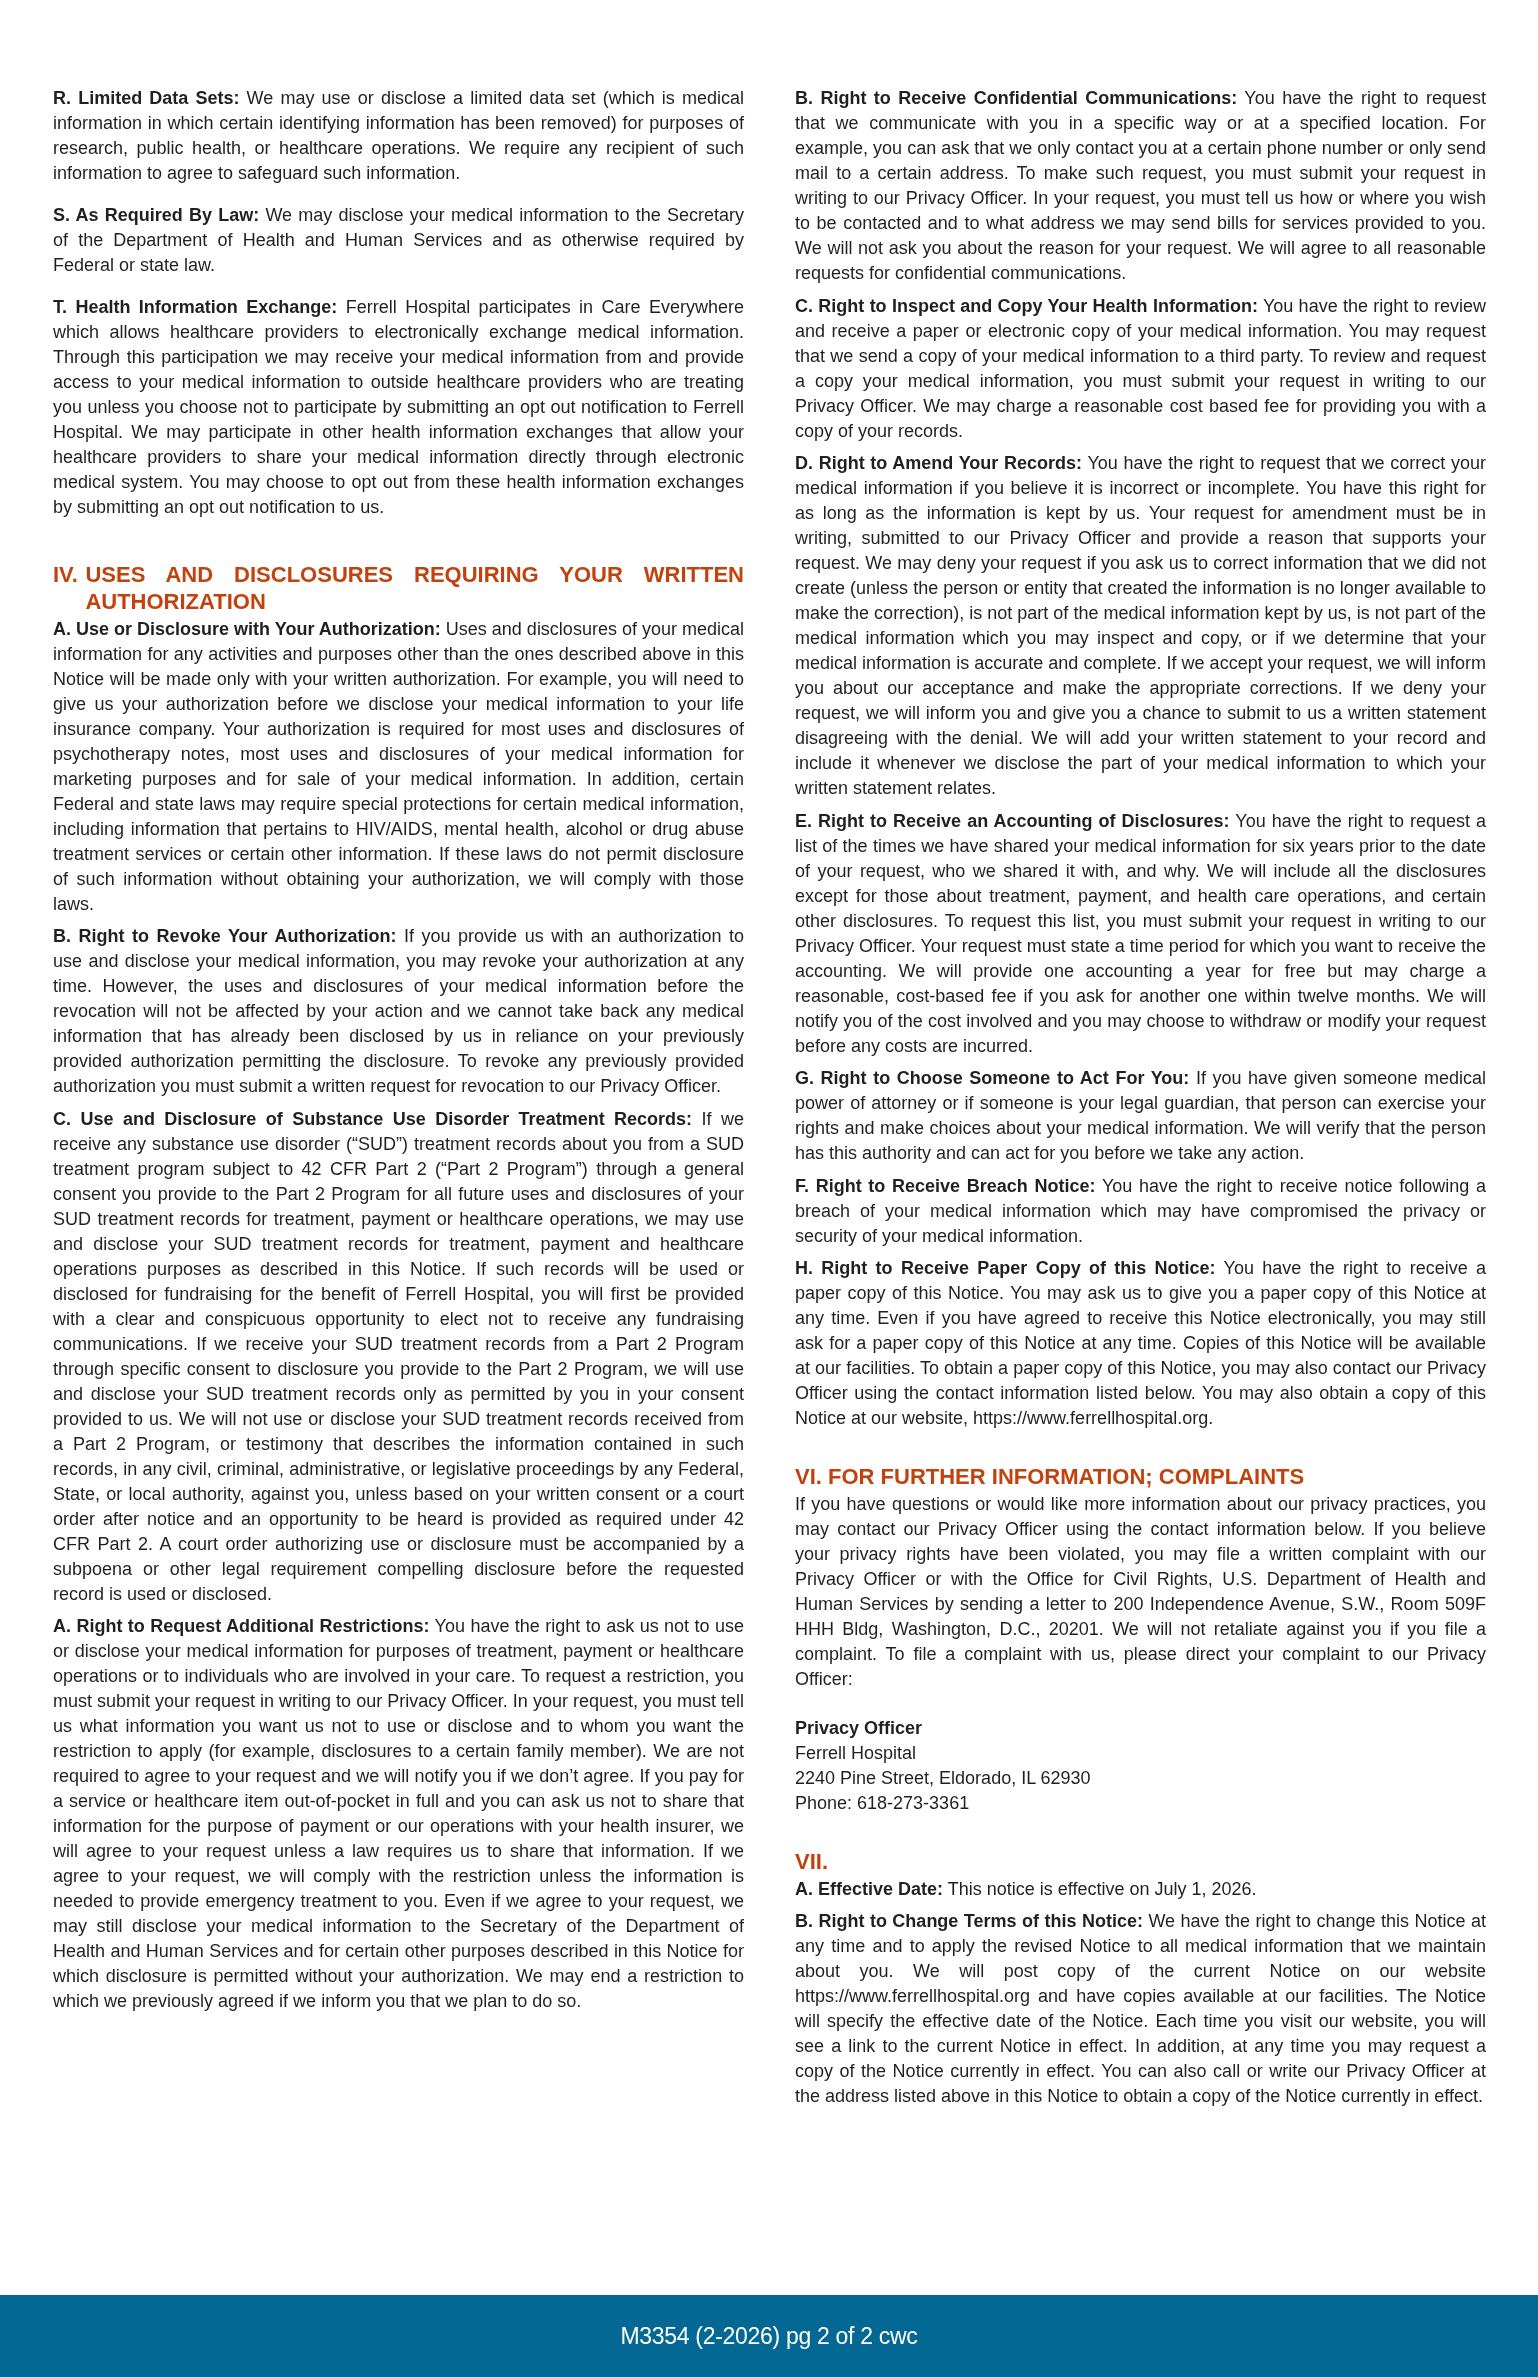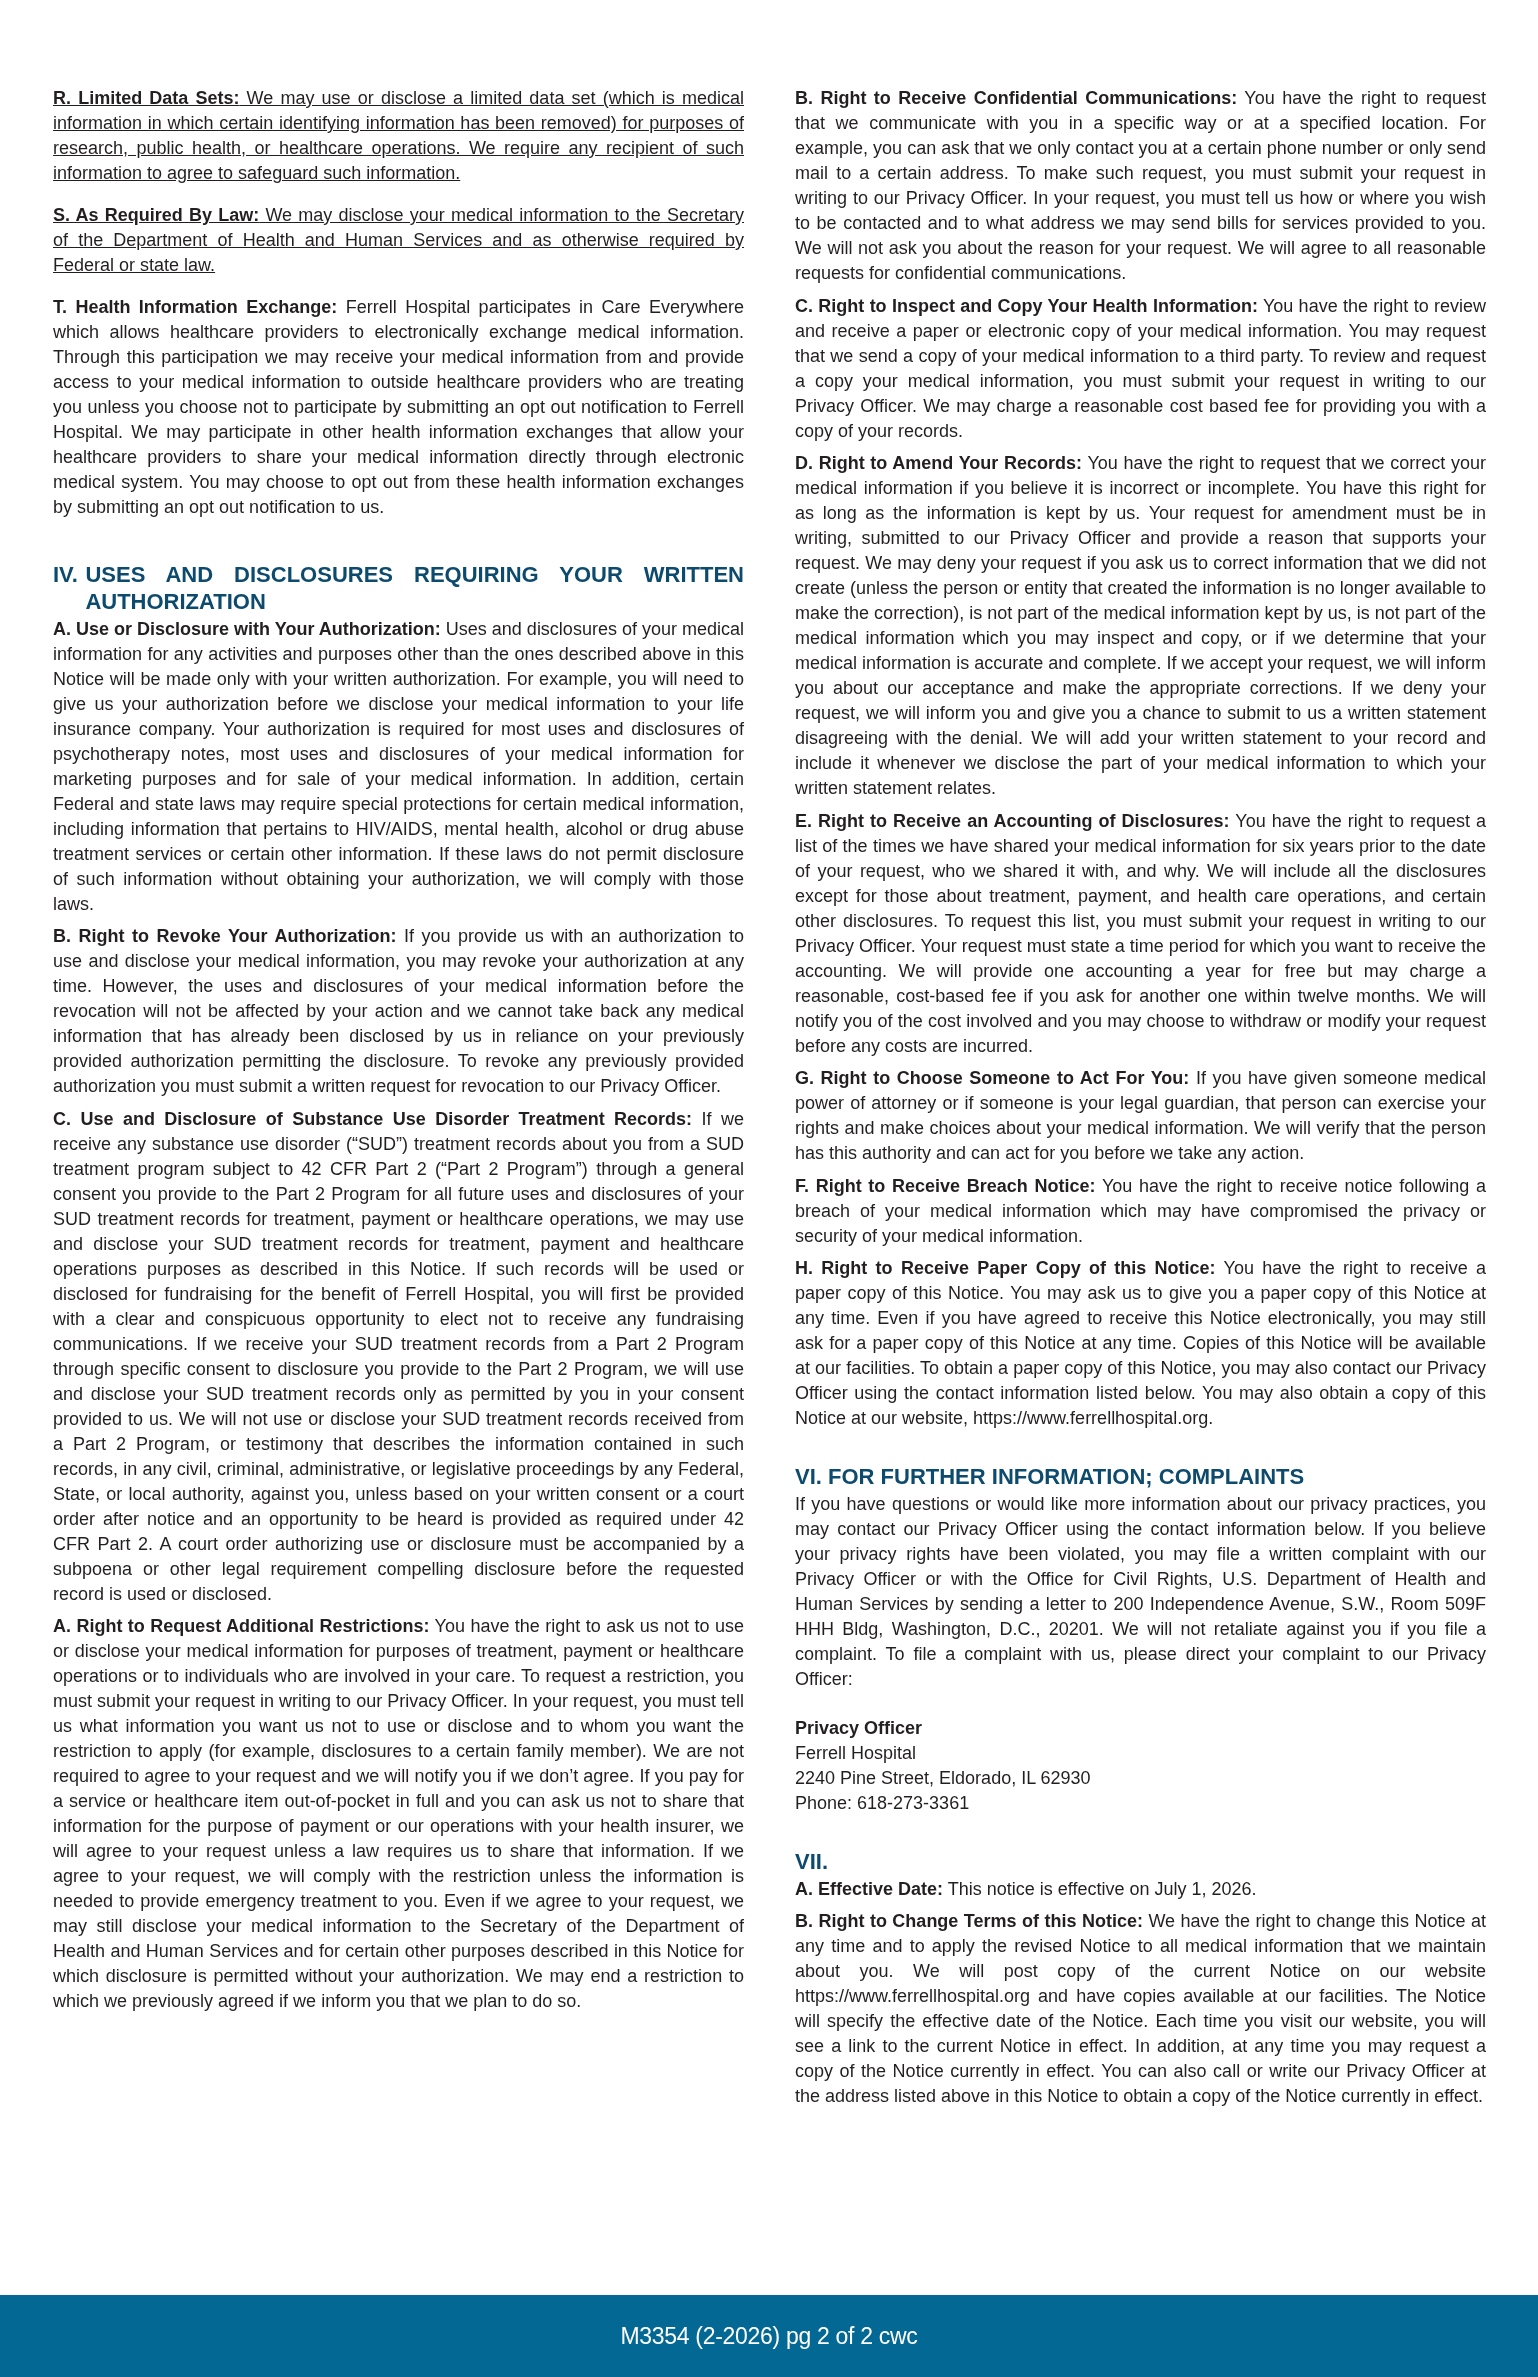--- a/index.html
+++ b/index.html
@@ -28,26 +28,26 @@
       font-size: 18px;
       line-height: 25px;
       text-align: justify;
     }
     .col-left { left: 53px; }
     .col-right { left: 795px; }
 
     .para {
       margin: 0 0 7.5px 0;
     }
-    .para.spaced { margin-bottom: 17px; text-decoration: underline; }
+    .para.spaced { margin-bottom: 17px; }
     .para .lead {
       font-weight: bold;
     }
     .heading {
-      color: #0c4a6e;
+      color: #c2410c;
       font-weight: bold;
       font-size: 22px;
       line-height: 27px;
       margin: 41px 0 1.9px 0;
       text-align: justify;
       text-align-last: left;
       display: flex;
     }
     .heading .num {
       flex: 0 0 auto;

